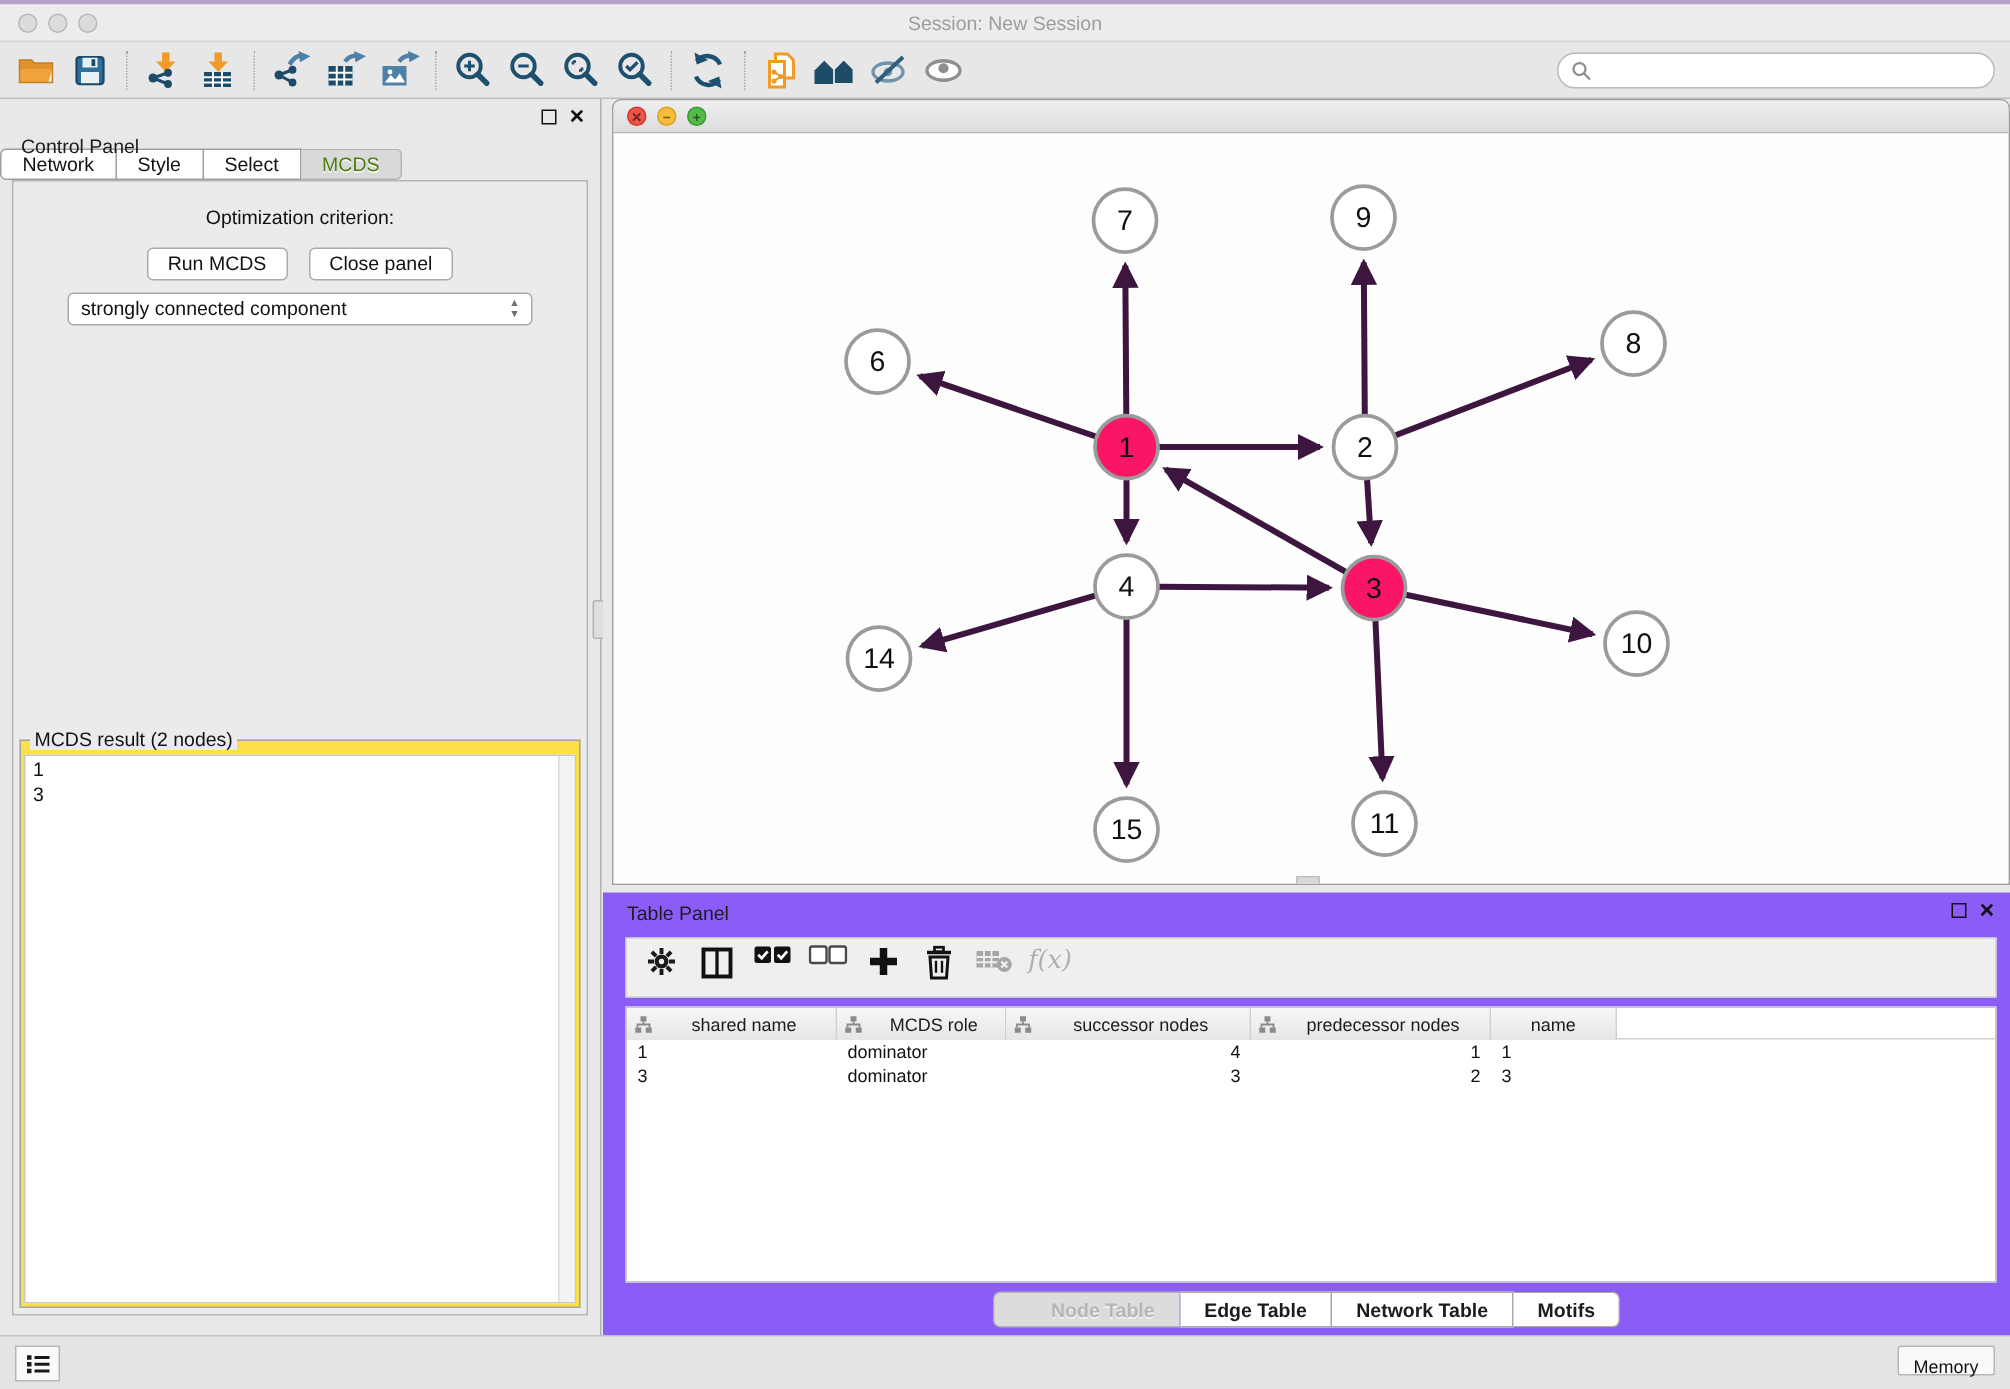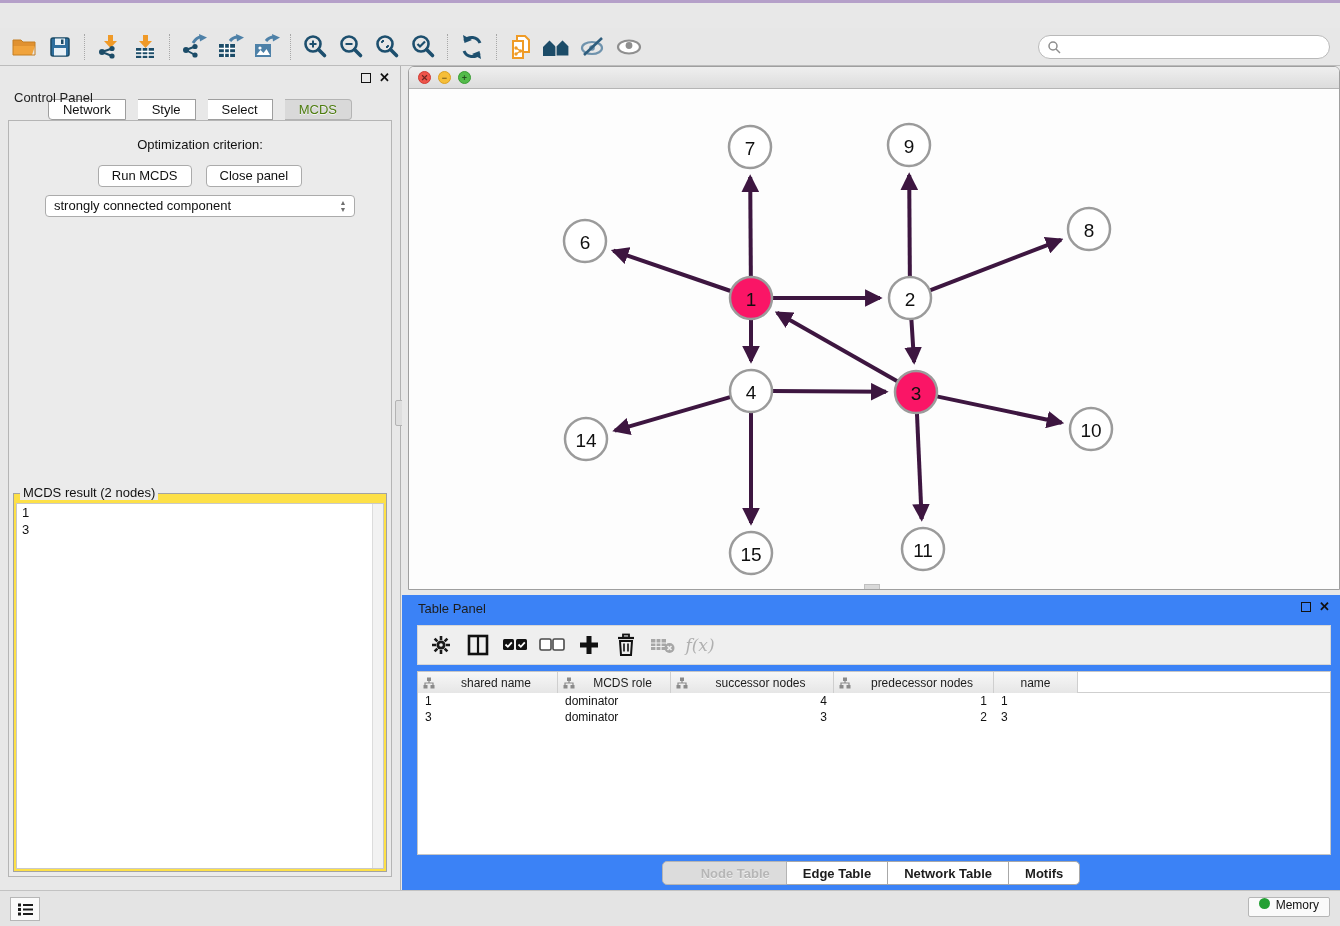--- a/index.html
+++ b/index.html
@@ -19,21 +19,21 @@
   #search-wrap { position:absolute; right:10px; top:7px; width:292px; height:24px; background:#fff; border:1px solid #b9b9b9; border-radius:12px; display:flex; align-items:center; padding-left:8px; }
   #search-input { border:none; outline:none; flex:1; height:20px; font-size:13px; background:transparent; }
 
   
   #cpanel { position:absolute; left:0; top:66px; width:401px; height:824px; background:#e8e8e8; border-right:1px solid #b1b1b1; }
   #cp-header { position:relative; height:28px; }
   #cp-title { position:absolute; left:14px; top:7px; font-size:13px; color:#1d1d1d;margin-top:17px; }
   .panel-ctrls { position:absolute; right:10px; top:6px; display:flex; gap:8px; align-items:center; }
   .float-box { width:10px; height:10px; border:1.6px solid #111; }
   .close-x { font-size:13px; font-weight:bold; color:#111; line-height:12px; }
-  .seg-tabs { display:flex; justify-content:center; margin-top:5px;gap:12px; }
+  .seg-tabs { display:flex; margin-top:5px; }
   .seg-tab { height:21px; padding:0 14px; font-size:13px; line-height:20px; background:#fff; border:1px solid #9e9e9e; border-left:none; color:#111; }
   .seg-tab:first-child { border-left:1px solid #9e9e9e; border-radius:4px 0 0 4px; }
   .seg-tab:last-child { border-radius:0 4px 4px 0; }
   .seg-tab.active { background:#d9d9d9; color:#4d7c0f; text-shadow:0 1px 0 #f4f4f4; border-color:#b4b4b4; }
   #cp-box { position:absolute; left:8px; top:54px; width:384px; height:757px; border:1px solid #b5b5b5; background:#ebebeb; }
   #opt-label { margin-top:16px; text-align:center; font-size:13px; color:#111; }
   #opt-select { position:relative; margin:8px auto 0 auto; width:310px; height:22px; background:#fff; border:1px solid #ababab; border-radius:4px; font-size:13px; line-height:20px; padding-left:8px; color:#111; }
   #opt-stepper { position:absolute; right:5px; top:2px; width:12px; height:16px; display:flex; flex-direction:column; align-items:center; justify-content:center; color:#6e6e6e; }
   #opt-stepper span { font-size:7px; line-height:7px; }
   #cp-buttons { display:flex; justify-content:center; gap:14px; margin-top:13px; }
@@ -50,52 +50,58 @@
 
   
   #netwin { position:absolute; left:6px; top:0; width:932px; height:524px; background:#fdfdfd; border:1px solid #9f9f9f; border-radius:6px 6px 0 0; overflow:hidden; }
   #net-titlebar { position:relative; height:22px; background:linear-gradient(#efefef,#dcdcdc); border-bottom:1px solid #b5b5b5; }
   .net-dot { position:absolute; top:4px; width:13px; height:13px; border-radius:50%; font-size:9px; font-weight:bold; text-align:center; line-height:12px; color:rgba(0,0,0,0.55); }
   #net-title { position:absolute; left:0; right:0; top:3px; text-align:center; font-size:13px; color:#2c2c2c; }
   #net-canvas { position:relative; width:930px; height:500px; background:#fdfdfd; }
   #net-grip { position:absolute; left:455px; bottom:0px; width:16px; height:5px; background:#d9d9d9; border:1px solid #c0c0c0; border-bottom:none; }
 
   
-  #tpanel { position:absolute; left:0px; top:529px; width:938px; height:295px; background:#3b82f6; }
+  #tpanel { position:absolute; left:0px; top:529px; width:938px; height:295px; background:#8b5cf6; }
   #tp-header { position:relative; height:26px; }
   #tp-title { position:absolute; left:16px; top:6px; font-size:13px; color:#1d1d1d; }
   #tp-toolbar { position:absolute; left:15px; top:30px; width:914px; height:40px; background:#efefef; border:1px solid #d6d6d6; display:flex; align-items:center; gap:7px; padding-left:8px; }
-  .tt-btn { width:30px; height:30px; display:flex; align-items:center; justify-content:center; }
+  .tt-btn { width:30px; height:30px; display:flex; align-items:flex-start; justify-content:center; }
   .fx-label { font-family:"DejaVu Serif", serif; font-style:italic; font-size:17px; color:#b0b0b0; }
   #tp-tablebox { position:absolute; left:15px; top:76px; width:914px; height:184px; background:#fff; border:1px solid #c6c6c6; overflow:hidden; }
   #tp-headrow { display:flex; height:21px; border-bottom:1px solid #cfcfcf; }
   .th-cell { height:21px; background:linear-gradient(#f7f7f7,#e6e6e6); border-right:1px solid #cfcfcf; display:flex; align-items:center; font-size:12px; color:#1c1c1c; }
   .th-cell .th-label { flex:1; text-align:center; }
   .th-icon { margin-left:5px; flex:0 0 auto; }
   .t-row { display:flex; height:16px; }
   .td-cell { font-size:12px; color:#111; line-height:16px; padding:0 7px; white-space:nowrap; overflow:hidden; }
   #tp-tabs { position:absolute; left:0; right:0; top:266px; display:flex; justify-content:center; }
   .tp-tab { height:24px; padding:0 16px; font-size:13px; font-weight:bold; line-height:23px; background:#fff; border:1px solid #a8a8a8; border-left:none; color:#1c1c1c; }
   .tp-tab:first-child { border-left:1px solid #a8a8a8; border-radius:5px 0 0 5px; }
   .tp-tab:last-child { border-radius:0 5px 5px 0; }
   .tp-tab.active { background:#dcdcdc; color:#b6b6b6; text-shadow:0 1px 0 #f2f2f2; border-color:#b4b4b4;padding-left:38px; }
 
   
   #statusbar { position:absolute; left:0; top:890px; width:1340px; height:36px; background:#e4e4e4; border-top:1px solid #c2c2c2; }
   #menu-btn { position:absolute; left:10px; top:6px; width:30px; height:24px; background:#fafafa; border:1px solid #b6b6b6; display:flex; align-items:center; justify-content:center; }
-  #memory-btn { position:absolute; right:10px; top:6px; height:20px; background:#fafafa; border:1px solid #b6b6b6; border-radius:2px; display:flex; align-items:flex-start; gap:6px; padding:0 10px; font-size:12px; color:#111; }
+  #memory-btn { position:absolute; right:10px; top:6px; height:20px; background:#fafafa; border:1px solid #b6b6b6; border-radius:2px; display:flex; align-items:center; gap:6px; padding:0 10px; font-size:12px; color:#111;flex-direction:column; }
   #memory-dot { width:11px; height:11px; border-radius:50%; background:#23a033; }
 </style>
 </head>
 <body>
 
 <div id="app">
 
   <div id="top-strip"></div>
 
+  <div id="titlebar">
+    <span class="tl-dot" style="left:12px"></span>
+    <span class="tl-dot" style="left:32px"></span>
+    <span class="tl-dot" style="left:52px"></span>
+    <div id="win-title">Session: New Session</div>
+  </div>
 
   <div id="toolbar">
     <span class="icon-btn">
       <svg width="26" height="24" viewBox="0 0 26 24">
           <path d="M2 5h8l2 2h12v4H2z" fill="#e09130"></path>
           <path d="M2 11h22l-3 9H2z" fill="#f0a33c"></path>
           <path d="M2 5h8l2 2h12v13H2z" fill="none" stroke="#c47f22" stroke-width="1"></path>
         </svg>
     </span>
     <span class="icon-btn">

